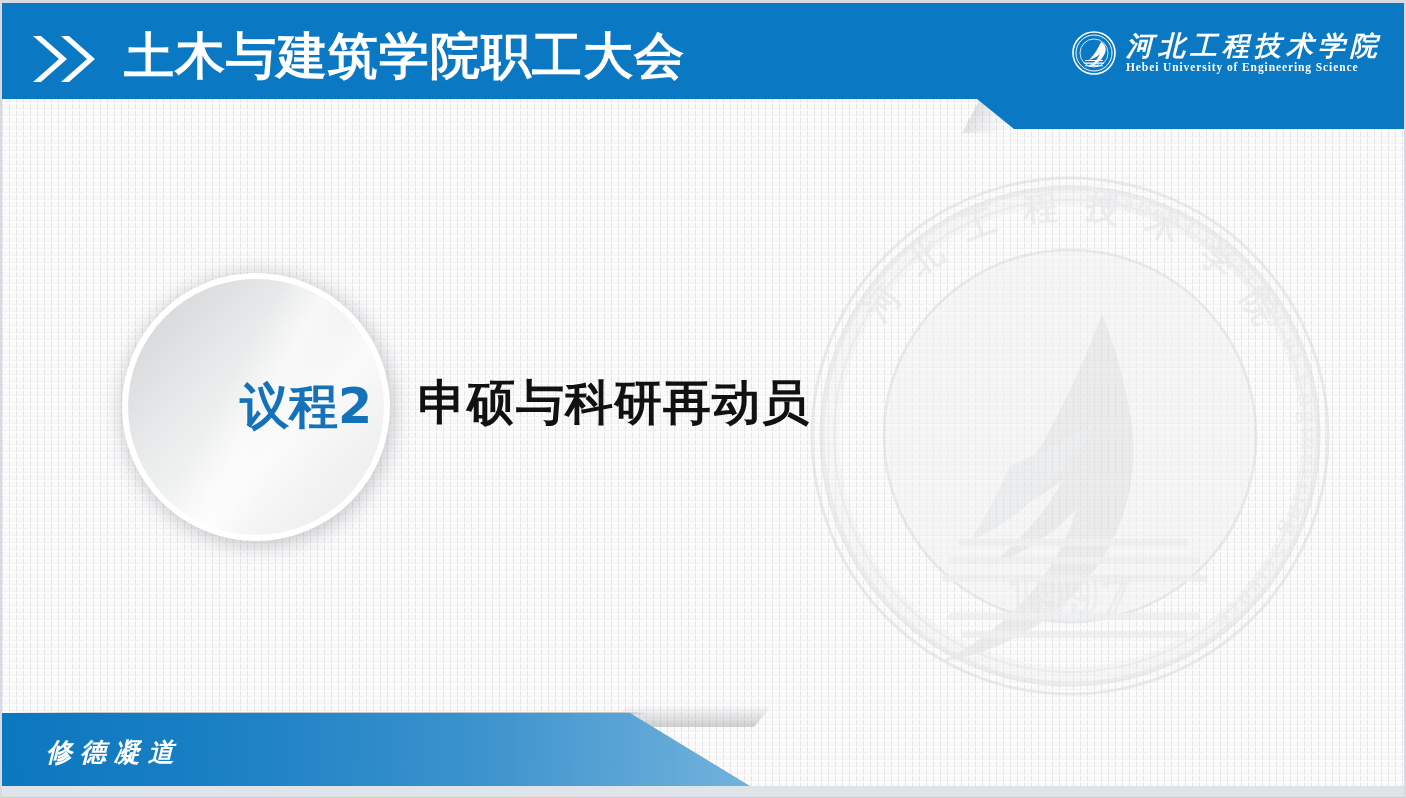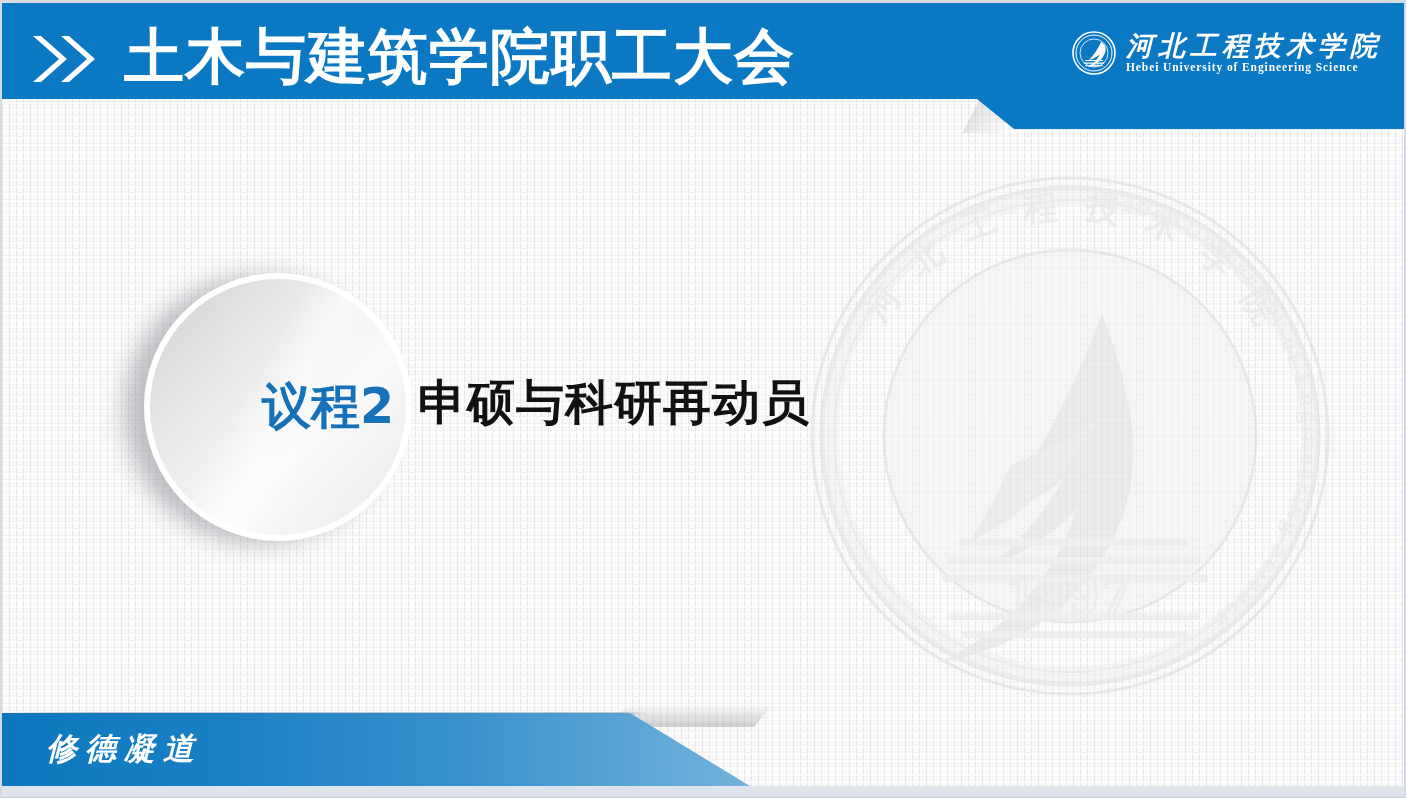--- a/index.html
+++ b/index.html
@@ -90,21 +90,21 @@
   }
   .chevron-icon svg { display: block; width: 100%; height: 100%; }
 
   .header-title {
     position: absolute;
     left: 122px;
     top: 24px;
     height: 58px;
     line-height: 58px;
     color: #ffffff;
-    font-size: 60px;
+    font-size: 50px;
     font-weight: bold;
     letter-spacing: 1px;
     white-space: nowrap;
     z-index: 4;
     font-family: "DejaVu Sans", "Liberation Sans", sans-serif;
   }
 
   
   .school-logo {
     position: absolute;
@@ -155,21 +155,21 @@
   .agenda-circle-shadow {
     position: absolute;
     left: 2px; top: 8px;
     width: 268px; height: 268px;
     border-radius: 50%;
     background: rgba(110,112,118,0.42);
     filter: blur(11px);
   }
   .agenda-circle {
     position: absolute;
-    left: 22px; top: 5px;
+    left: 0; top: 5px;
     width: 268px; height: 268px;
     border-radius: 50%;
     background: #ffffff;
     padding: 6px;
   }
   .agenda-circle-inner {
     width: 100%; height: 100%;
     border-radius: 50%;
     background: linear-gradient(132deg,
         #d2d3d5 0%,
@@ -261,21 +261,21 @@
     width: 100%;
     height: 11px;
     background: #dfe3ea;
     z-index: 5;
   }
   .footer-motto {
     position: absolute;
     left: 44px;
     bottom: 27px;
     color: #ffffff;
-    font-size: 31px;
+    font-size: 26px;
     font-weight: bold;
     letter-spacing: 8px;
     font-style: italic;
     z-index: 6;
     white-space: nowrap;
     font-family: "DejaVu Serif", "Liberation Serif", serif;
   }
 </style>
 </head>
 <body>

